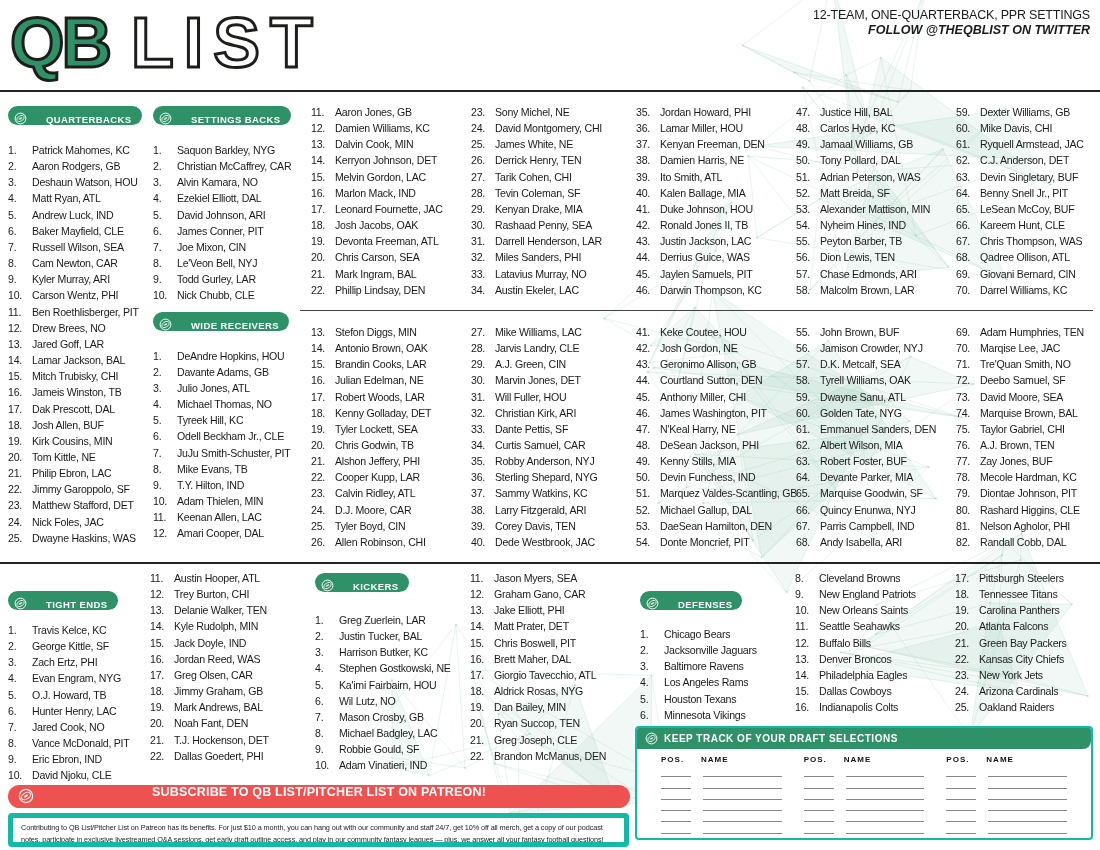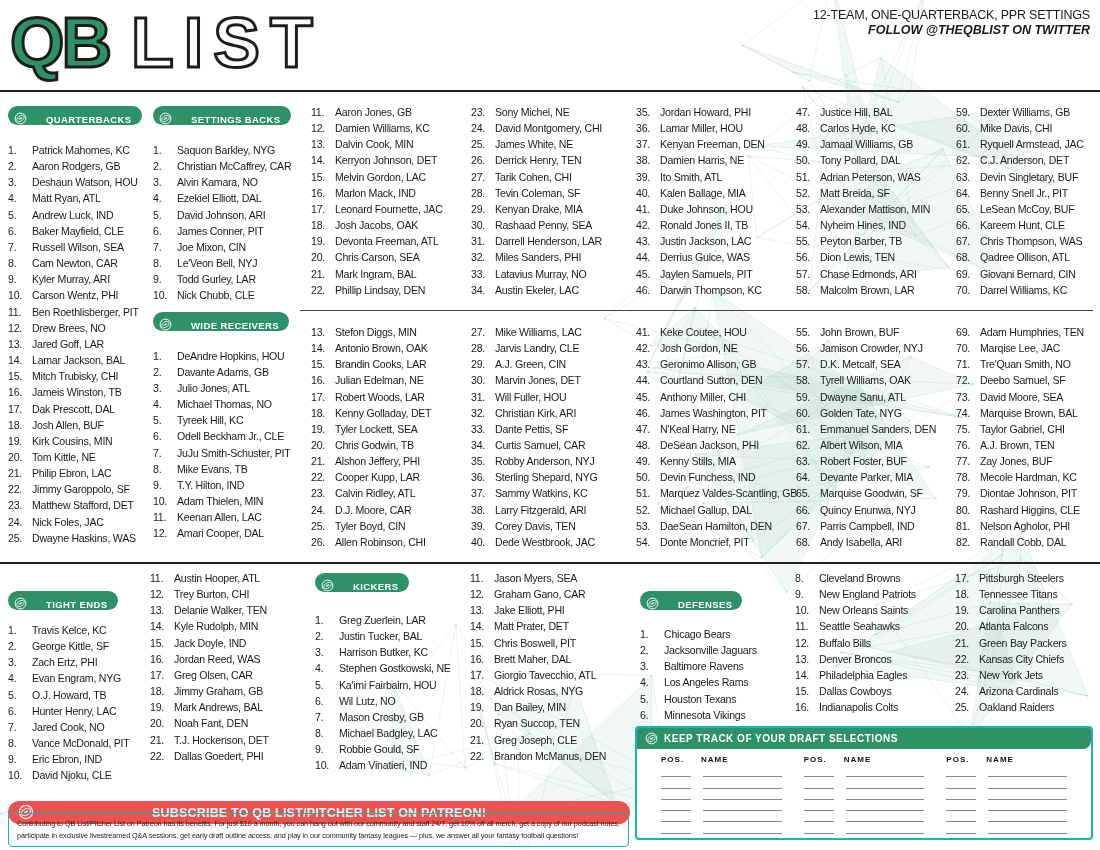--- a/index.html
+++ b/index.html
@@ -77,27 +77,27 @@
   .draft-group{flex:1;display:flex;flex-direction:column;}
   .dg-head{display:flex;font-size:8px;font-weight:700;letter-spacing:1px;color:#111;margin-bottom:2px;}
   .dg-head .ph{width:40px;}
   .dg-row{display:flex;gap:12px;height:11.3px;align-items:flex-end;}
   .pos-line{width:30px;height:1px;background:#888;}
   .name-line{flex:1;height:1px;background:#888;}
 
   
   .subscribe{
     position:absolute;left:8px;top:219px;width:622px;height:23px;background:var(--red);
-    border-radius:12px;display:flex;align-items:center;justify-content:center;
-    color:#fff;font-weight:700;font-size:12.5px;letter-spacing:0.2px;margin-top:16px;
+    border-radius:12px;display:flex;justify-content:center;
+    color:#fff;font-weight:700;font-size:12.5px;letter-spacing:0.2px;
   }
   .subscribe svg{position:absolute;left:10px;top:3px;}
   .fine-box{
     position:absolute;left:8px;top:247px;width:621px;height:34px;
-    border:1px solid #14b8a6;border-radius:4px;padding:4px 8px;
+    border:5px solid #14b8a6;border-radius:4px;padding:4px 8px;
     font-size:7.3px;line-height:1.6;letter-spacing:-0.1px;color:#222;overflow:hidden;
   }
 </style>
 </head>
 <body>
 
 <div class="sheet">
   <svg id="mesh" width="1100" height="850">
       <polygon points="1005.8522580624166,109.1735832829234 1034.228229337576,159.5704613004989 756.4317110707713,146.20014956804337" fill="#8CC6AA" opacity="0.12"></polygon>
       <polygon points="866.1664629127745,115.2776219321055 880.8134193617441,57.81412742190366 1050.5638570612207,184.5655854301267" fill="#8CC6AA" opacity="0.12"></polygon>

